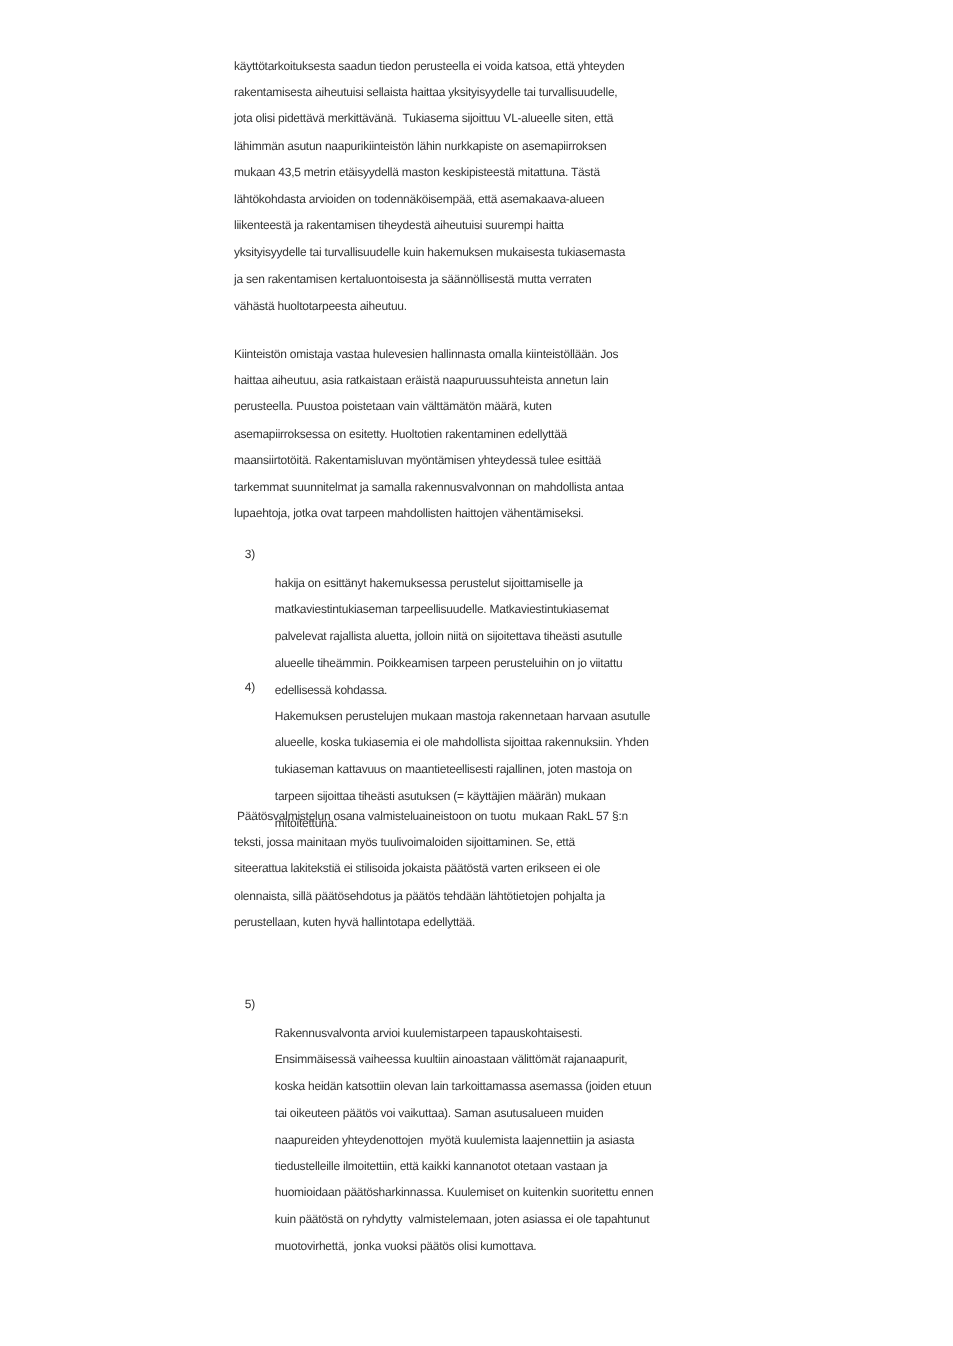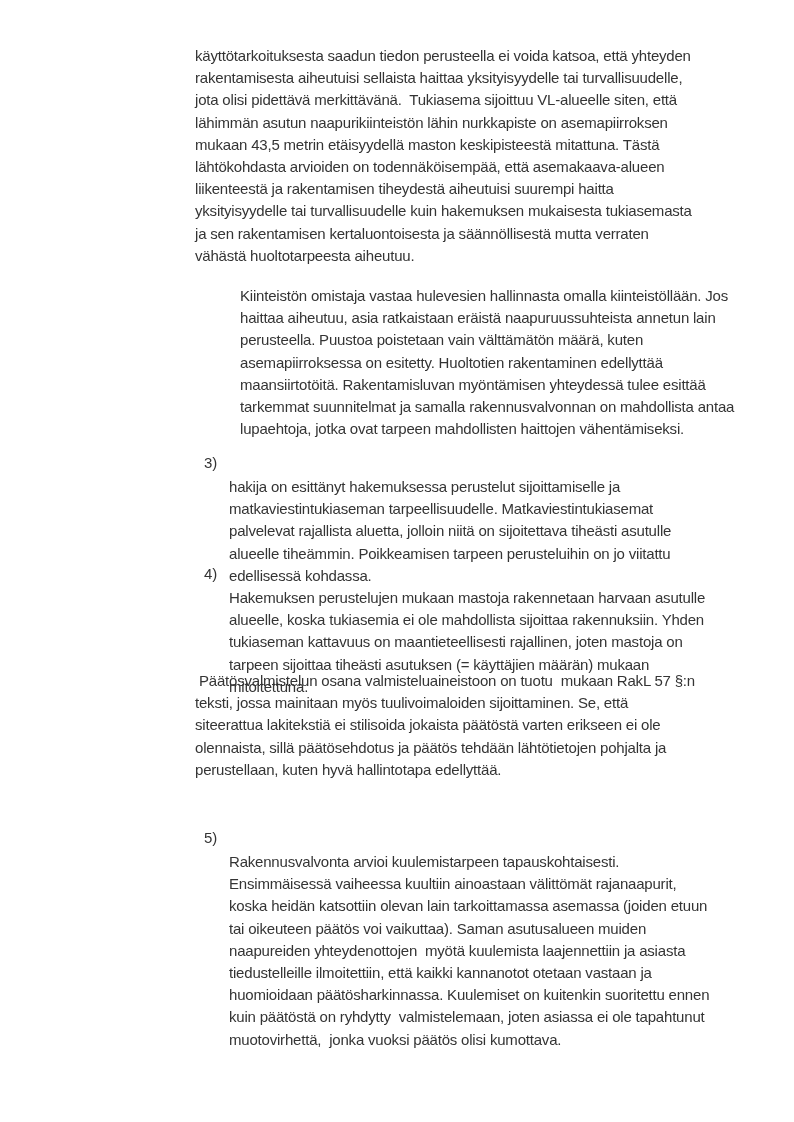--- a/index.html
+++ b/index.html
@@ -11,40 +11,40 @@
     position: relative;
     width: 794px;
     height: 1122px;
     background: #ffffff;
     overflow: hidden;
     font-family: "Liberation Sans", sans-serif;
     color: #343434;
   }
   .block {
     position: absolute;
-    font-size: 15px;
+    font-size: 10px;
     line-height: 22.2px;
     letter-spacing: -0.2px;
     white-space: pre;
   }
   .para { left: 195px; }
   .list-item {
     left: 204px;
     display: flex;
     align-items: flex-start;
   }
   .list-item .marker {
     width: 25px;
     flex: 0 0 25px;
     white-space: pre;
   }
   .list-item .item-text { white-space: pre; margin-top: 24px; }
 
   .p1 { top: 45px; }
-  .p2 { top: 285px; margin-left: 45px; }
+  .p2 { top: 285px; }
   .li3 { top: 452px; }
   .li4 { top: 563px; }
   .p3 { top: 670px; }
   .li5 { top: 827px; }
 </style>
 </head>
 <body>
 
 <div class="page">
 

